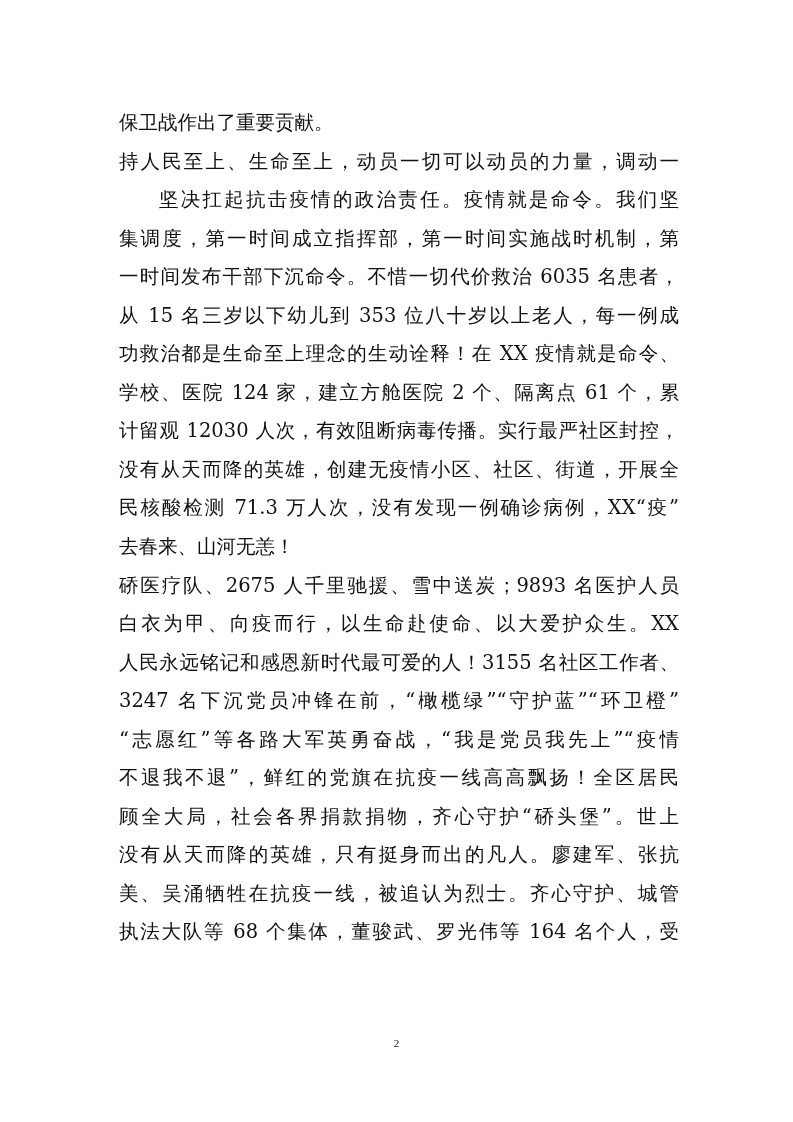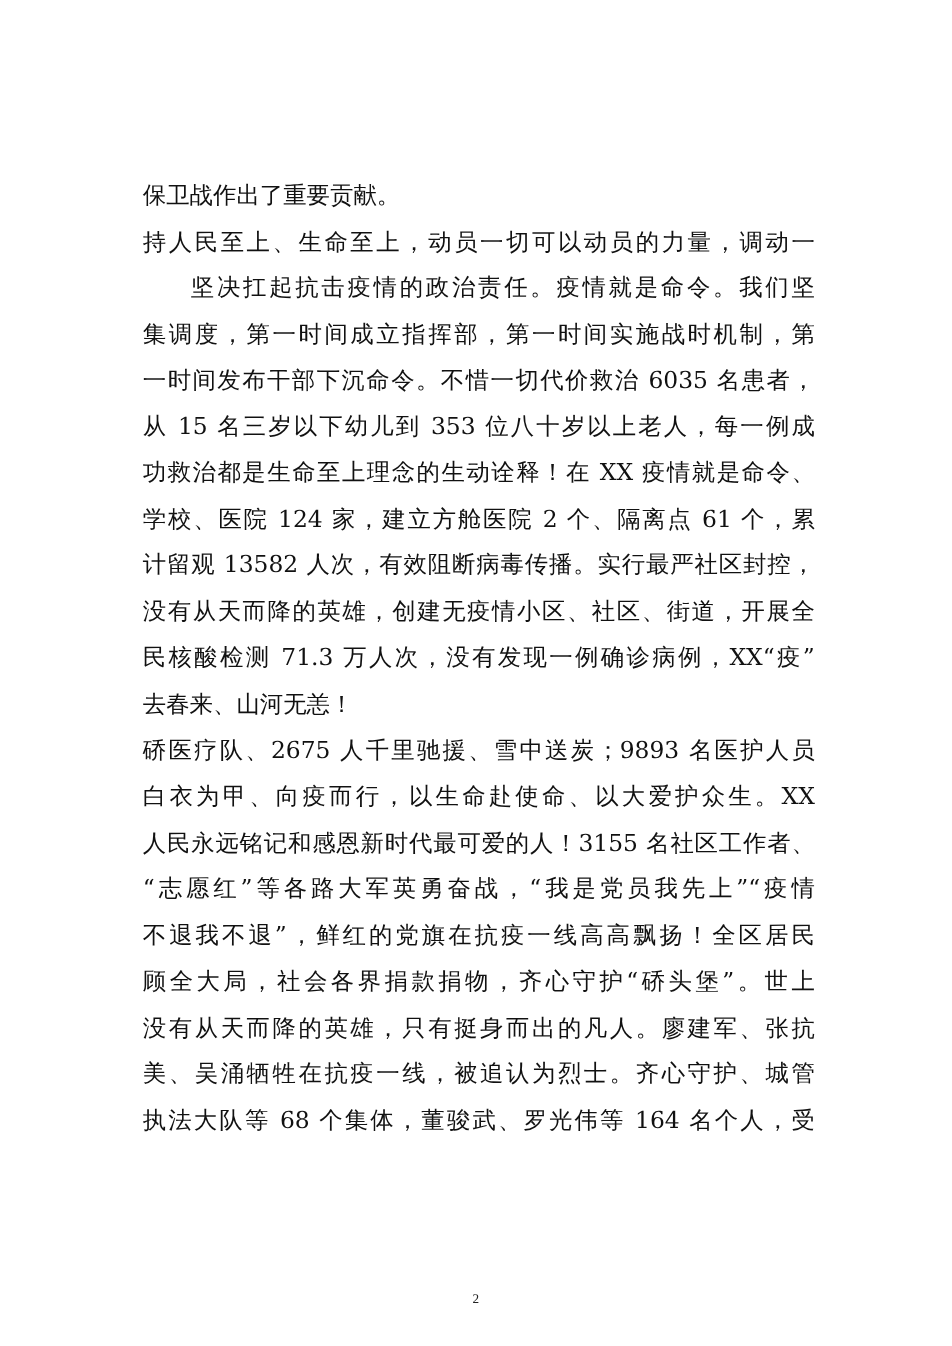--- a/index.html
+++ b/index.html
@@ -13,21 +13,20 @@
       position: relative;
       overflow: hidden;
       font-family: "DejaVu Serif", "Liberation Serif", serif;
       color: #111111;
     }
     .page {
       position: absolute;
       left: 0; top: 0;
       width: 793px; height: 890px;
       background: #ffffff;
-      margin-top: 40px;
     }
     .body-text {
       position: absolute;
       left: 119px;
       top: 104px;
       width: 560px;
     }
     .line {
       height: 38.55px;
       line-height: 38.55px;
@@ -60,27 +59,28 @@
 <div class="page">
   <div class="body-text">
     <div class="line last">保卫战作出了重要贡献。</div>
     <div class="line">持人民至上、生命至上，动员一切可以动员的力量，调动一</div>
     <div class="line indent">坚决扛起抗击疫情的政治责任。疫情就是命令。我们坚</div>
     <div class="line">集调度，第一时间成立指挥部，第一时间实施战时机制，第</div>
     <div class="line">一时间发布干部下沉命令。不惜一切代价救治 6035 名患者，</div>
     <div class="line">从 15 名三岁以下幼儿到 353 位八十岁以上老人，每一例成</div>
     <div class="line">功救治都是生命至上理念的生动诠释！在 XX 疫情就是命令、</div>
     <div class="line">学校、医院 124 家，建立方舱医院 2 个、隔离点 61 个，累</div>
-    <div class="line">计留观 13582 人次，有效阻断病毒传播。实行最严社区封控，</div>
+    <div class="line">计留观 12030 人次，有效阻断病毒传播。实行最严社区封控，</div>
     <div class="line">没有从天而降的英雄，创建无疫情小区、社区、街道，开展全</div>
     <div class="line">民核酸检测 71.3 万人次，没有发现一例确诊病例，XX“疫”</div>
     <div class="line last">去春来、山河无恙！</div>
     <div class="line">硚医疗队、2675 人千里驰援、雪中送炭；9893 名医护人员</div>
     <div class="line">白衣为甲、向疫而行，以生命赴使命、以大爱护众生。XX</div>
     <div class="line">人民永远铭记和感恩新时代最可爱的人！3155 名社区工作者、</div>
+    <div class="line">3247 名下沉党员冲锋在前，“橄榄绿”“守护蓝”“环卫橙”</div>
     <div class="line">“志愿红”等各路大军英勇奋战，“我是党员我先上”“疫情</div>
     <div class="line">不退我不退”，鲜红的党旗在抗疫一线高高飘扬！全区居民</div>
     <div class="line">顾全大局，社会各界捐款捐物，齐心守护“硚头堡”。世上</div>
     <div class="line">没有从天而降的英雄，只有挺身而出的凡人。廖建军、张抗</div>
     <div class="line">美、吴涌牺牲在抗疫一线，被追认为烈士。齐心守护、城管</div>
     <div class="line">执法大队等 68 个集体，董骏武、罗光伟等 164 名个人，受</div>
   </div>
 
   <div class="page-number">2</div>
 </div>

